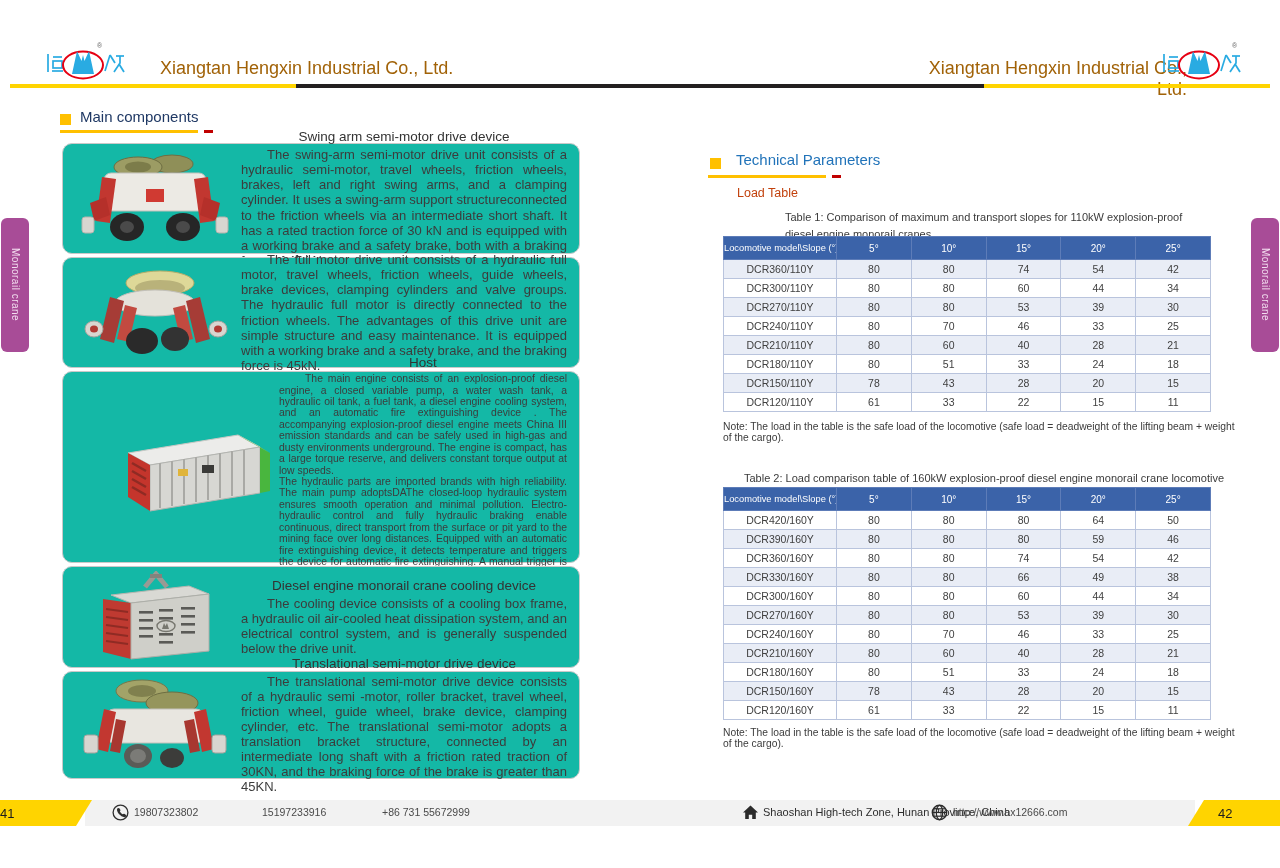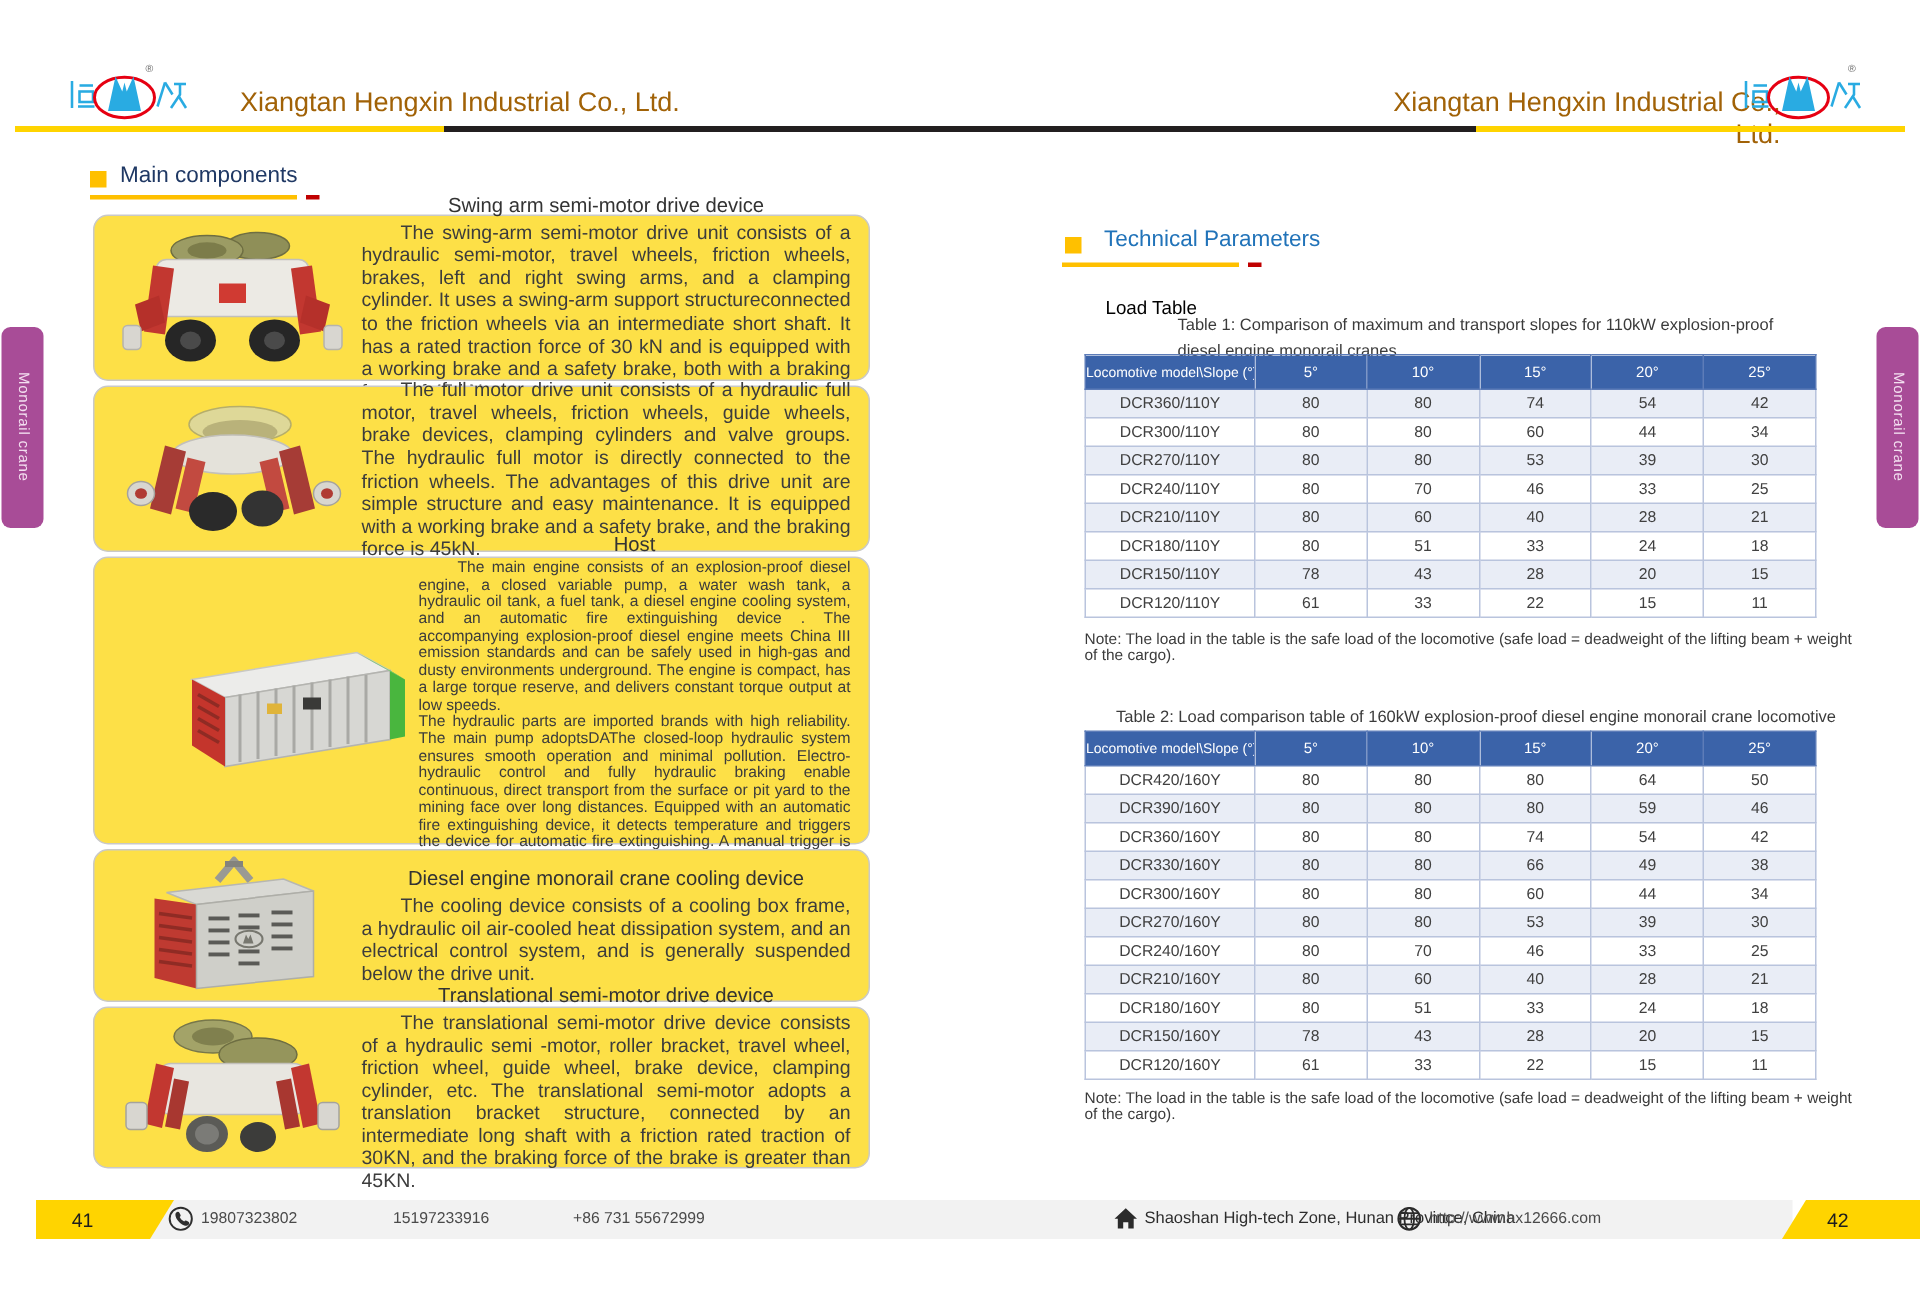--- a/index.html
+++ b/index.html
@@ -14,25 +14,25 @@
   .rule-yellow { background:#FFD400; }
   .rule-black  { background:#231F20; }
 
   
   .sec-bullet { width:11px; height:11px; background:#FFC000; }
   .sec-title { font-size:15px; }
   .title-navy { color:#1F3864; }
   .title-blue { color:#2173B9; }
   .sec-underline { height:2.5px; background:#FFC000; }
   .sec-dash { height:2.5px; width:9px; background:#C00000; }
-  .subsec-title { font-size:12.5px; color:#000000;margin-top:12px; }
+  .subsec-title { font-size:12.5px; color:#c2410c; }
 
   
   .comp-box { position:absolute; left:62px; width:518px; border:1px solid #c9c9c9;
-              border-radius:10px; background:#fde047; display:flex; align-items:center;
+              border-radius:10px; background:#14b8a6; display:flex; align-items:center;
               padding:6px 12px 6px 6px; }
   .comp-img { flex:0 0 172px; display:flex; justify-content:center; align-items:center; }
   .comp-text { flex:1; }
   .comp-title { text-align:center; font-size:13.5px; color:#333; margin-bottom:3px; }
   .comp-text p { font-size:13px; line-height:1.16; color:#3c3c3c; text-align:justify; }
   .comp-text p.indent { text-indent:26px; }
   .comp-box.tall p { font-size:10.4px; line-height:1.1; }
 
   
   .loadtable { position:absolute; left:723px; width:488px; border-collapse:collapse;
@@ -53,21 +53,21 @@
               display:flex; align-items:center; justify-content:center; }
   .side-tab span { writing-mode:vertical-rl; font-size:10px; color:#f3dff0; letter-spacing:0.5px; }
   .tab-left  { left:1px; border-radius:6px; }
   .tab-right { left:1251px; border-radius:6px; }
 
   
   .footer-bar { position:absolute; left:85px; top:800px; width:1110px; height:26px; background:#F2F2F2; }
   .page-num { position:absolute; top:800px; width:92px; height:26px; background:#FFD400;
               font-size:13px; color:#1d1d1d; display:flex; align-items:center; }
   .pn-left  { left:0; clip-path:polygon(0 0,100% 0,calc(100% - 16px) 100%,0 100%);
-              justify-content:center; padding-right:30px;margin-left:24px; }
+              justify-content:flex-start; padding-right:30px; }
   .pn-right { left:1188px; clip-path:polygon(16px 0,100% 0,100% 100%,0 100%);
               justify-content:flex-start; padding-left:30px; }
   .footer-text { position:absolute; top:806px; font-size:10.5px; color:#4a4a4a; }
   .footer-text.strong { color:#2d2d2d; font-size:11px; }
   .footer-icon { position:absolute; top:804px; }
 </style>
 </head>
 <body>
 
 <div id="spread">

